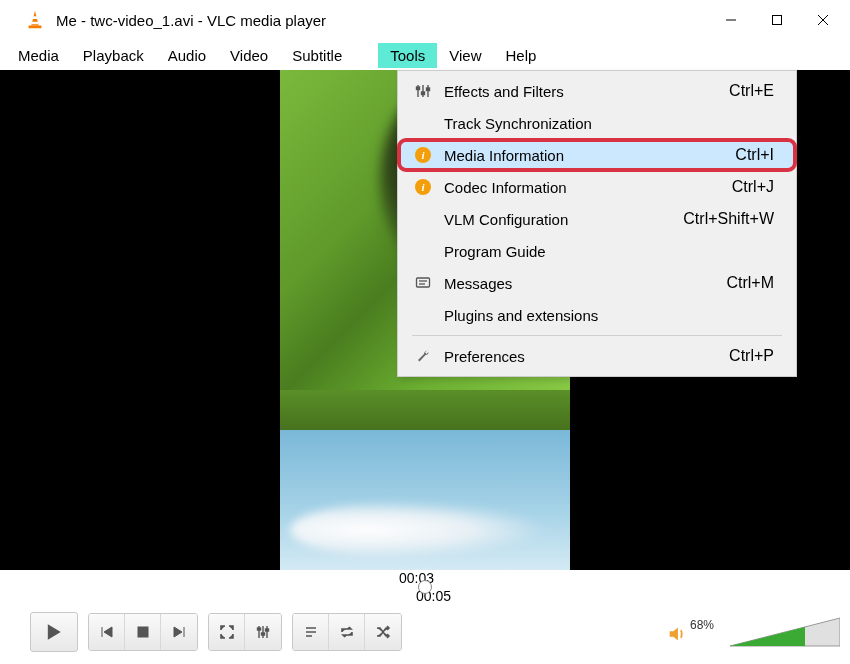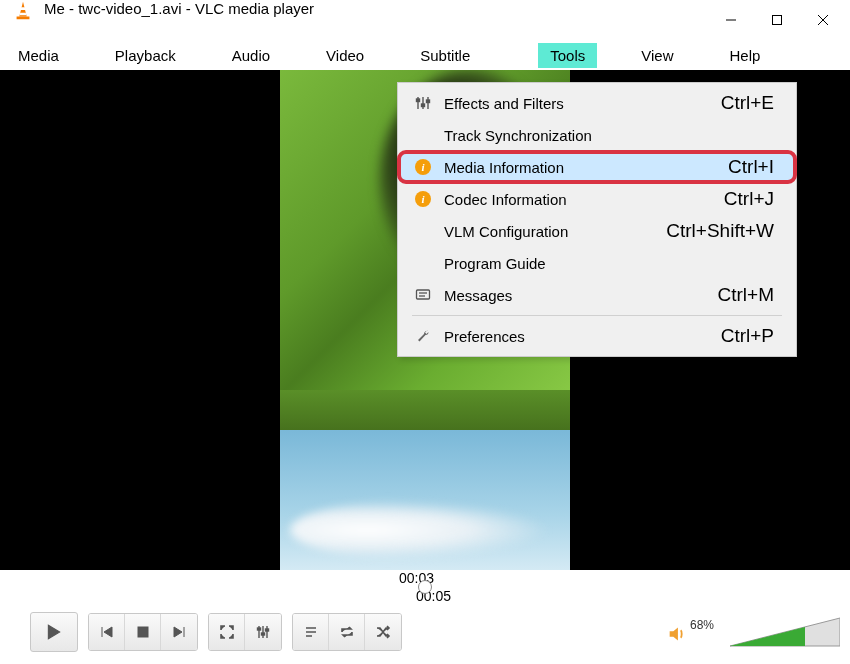--- a/index.html
+++ b/index.html
@@ -9,22 +9,22 @@
     font-size: 14px;
     background: #fff;
     width: 850px;
     height: 664px;
     overflow: hidden;
   }
   
   .titlebar {
     height: 40px;
     display: flex;
-    align-items: flex-start;
-    padding: 0 4px 0 12px;
+    align-items: center;
+    padding: 0 4px 0 24px;
     background: #fff;
   }
   .titlebar .vlc-icon {
     width: 22px; height: 22px;
     margin-right: 10px;
   }
   .titlebar .title {
     flex: 1;
     font-size: 15px;
     color: #000;
@@ -37,21 +37,20 @@
     display: flex; align-items: center; justify-content: center;
   }
   .win-btn svg { stroke: #000; stroke-width: 1; fill: none; }
   
   .menubar {
     height: 30px;
     display: flex;
     align-items: center;
     padding: 0 6px;
     background: #fff;
-    gap: 32px;
   }
   .menu-item {
     padding: 4px 12px;
     font-size: 15px;
     color: #000;
   }
   .menu-item.active {
     background: #5eead4;
     margin-left: 24px;
   }
@@ -87,21 +86,21 @@
     border-radius: 50%;
     filter: blur(4px);
   }
   .green-mid {
     position: absolute; bottom: 120px; left: 0; right: 0; height: 60px;
     background: linear-gradient(to bottom, #5a8f28 0%, #3d6318 100%);
   }
   
   .dropdown {
     position: absolute;
-    left: 397px; top: 12px;
+    left: 397px; top: 0;
     width: 400px;
     background: #f0f0f0;
     border: 1px solid #ccc;
     box-shadow: 3px 3px 6px rgba(0,0,0,0.15);
     padding: 4px 0;
   }
   .dd-row {
     display: flex;
     align-items: center;
     height: 32px;
@@ -121,21 +120,21 @@
     align-items: center;
     justify-content: center;
     margin-right: 10px;
   }
   .dd-label {
     flex: 1;
     font-size: 15px;
     color: #000;
   }
   .dd-shortcut {
-    font-size: 19px;
+    font-size: 16px;
     color: #000;
     padding-right: 8px;
   }
   .dd-sep {
     height: 1px;
     background: #d0d0d0;
     margin: 4px 14px;
   }
   .info-dot {
     width: 16px; height: 16px; border-radius: 50%;
@@ -335,20 +334,25 @@
       <span class="dd-icon">
         <svg width="16" height="16" viewBox="0 0 16 16" fill="none" stroke="#555" stroke-width="1.3">
           <rect x="1.5" y="3" width="13" height="9" rx="1"></rect>
           <line x1="4" y1="6" x2="12" y2="6"></line>
             <line x1="4" y1="9" x2="10" y2="9"></line>
         </svg>
       </span>
       <span class="dd-label">Messages</span>
       <span class="dd-shortcut">Ctrl+M</span>
     </div>
+    <div class="dd-row">
+      <span class="dd-icon"></span>
+      <span class="dd-label">Plugins and extensions</span>
+      <span class="dd-shortcut"></span>
+    </div>
     <div class="dd-sep"></div>
     <div class="dd-row">
       <span class="dd-icon">
         <svg width="16" height="16" viewBox="0 0 16 16" fill="#666">
           <path d="M13 3a3 3 0 0 0-4 3L3 12l1.5 1.5L10.5 7a3 3 0 0 0 3-3l-2 2-1.5-1.5 2-2Z"></path>
         </svg>
       </span>
       <span class="dd-label">Preferences</span>
       <span class="dd-shortcut">Ctrl+P</span>
     </div>

